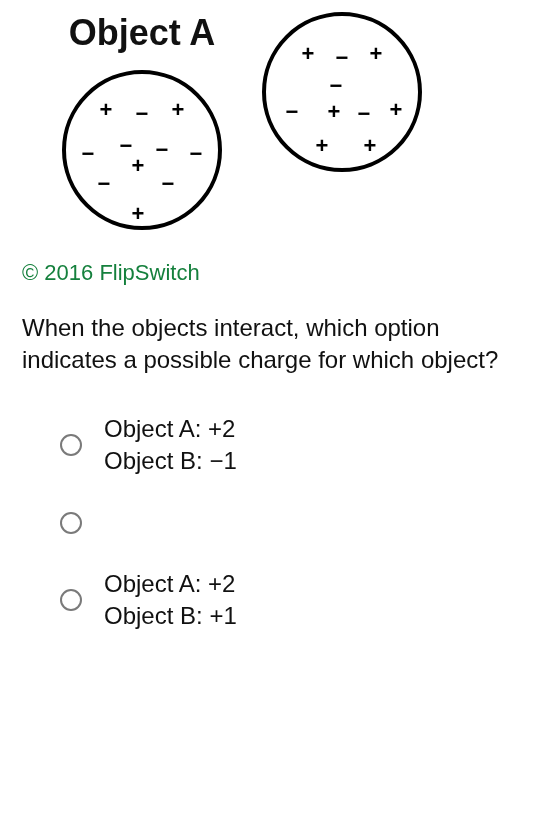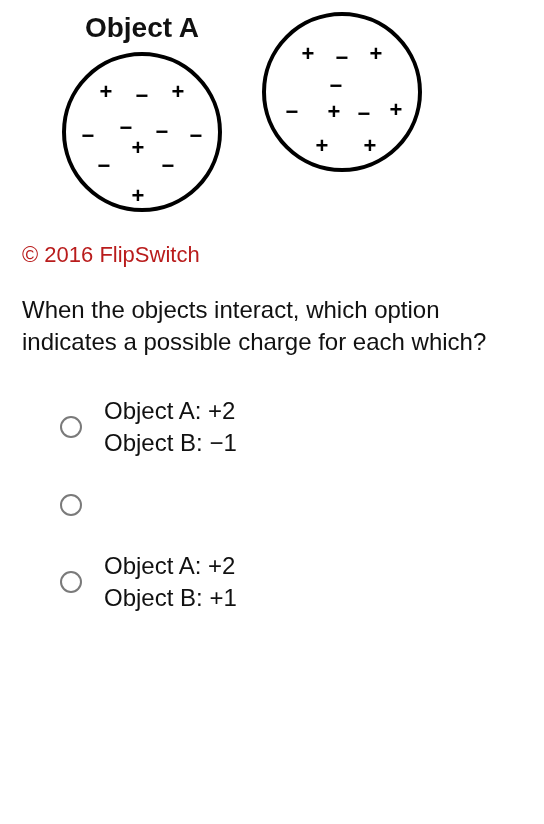--- a/index.html
+++ b/index.html
@@ -23,23 +23,23 @@
     gap: 40px;
     margin-bottom: 30px;
     padding-left: 40px;
   }
   .obj-block {
     display: flex;
     flex-direction: column;
     align-items: center;
   }
   .obj-label {
-    font-size: 28px;
+    font-size: 36px;
     font-weight: 700;
-    margin-bottom: 8px;
+    margin-bottom: 16px;
   }
   .circle-wrap {
     position: relative;
     width: 160px;
     height: 160px;
   }
   .circle-ring {
     position: absolute;
     left: 0; top: 0;
     width: 160px;
@@ -52,21 +52,21 @@
     position: absolute;
     font-size: 22px;
     font-weight: 700;
     color: #000;
     transform: translate(-50%, -50%);
     font-family: Arial, sans-serif;
     line-height: 1;
   }
   .copyright {
     font-size: 22px;
-    color: #b91c1c;
+    color: #15803d;
     margin: 30px 0 26px 0;
   }
   .question {
     font-size: 24px;
     line-height: 1.35;
     color: #111;
     margin-bottom: 36px;
   }
   .options {
     display: flex;
@@ -133,21 +133,21 @@
           <span class="charge" style="left: 134px; top: 98px;">+</span>
           <span class="charge" style="left: 60px; top: 134px;">+</span>
           <span class="charge" style="left: 108px; top: 134px;">+</span>
         </div>
     </div>
 
   </div>
 
   <div class="copyright">© 2016 FlipSwitch</div>
 
-  <div class="question">When the objects interact, which option indicates a possible charge for each which?</div>
+  <div class="question">When the objects interact, which option indicates a possible charge for which object?</div>
 
   <div class="options" id="options">
       <div class="option">
         <div class="radio"></div>
         <div class="opt-text">Object A: +2
 Object B: −1</div>
       </div>
       <div class="option">
         <div class="radio"></div>
       </div>

